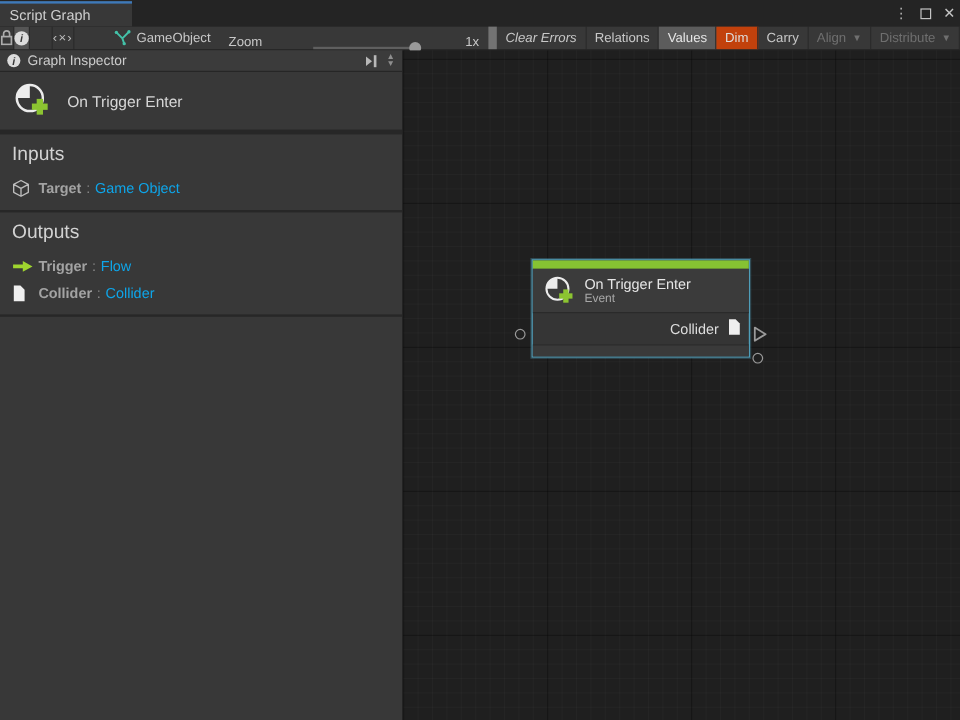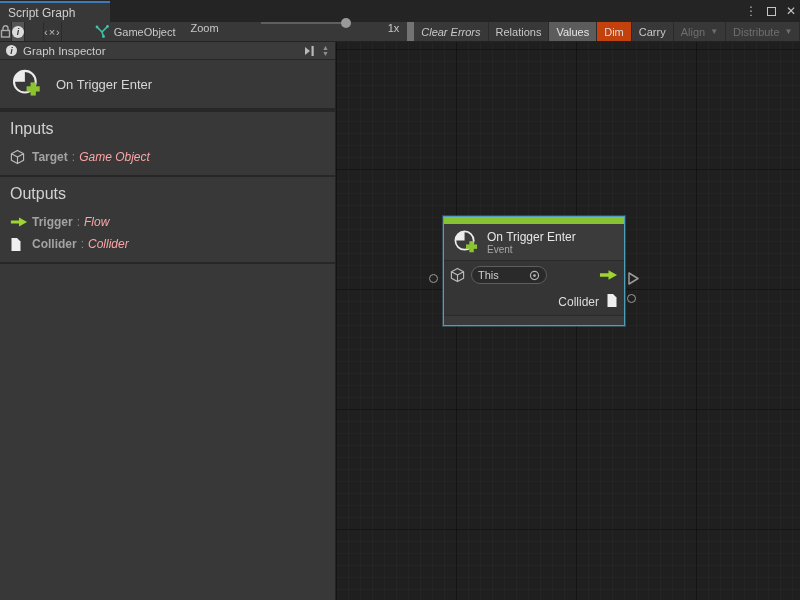--- a/index.html
+++ b/index.html
@@ -23,21 +23,21 @@
   .tb-icon-btn { display:flex; align-items:center; justify-content:center; width:26px; border-right:1px solid #2b2b2b; }
   .tb-icon-btn.pressed { background:#555555; }
   .tb-spacer { flex:0 0 18px; }
   .tb-btn.active { background:#5c5c5c; color:#e6e6e6; }
   .tb-btn.active2 { background:#c2410c; color:#dddddd; }
   .tb-btn.disabled { color:#6f6f6f; }
   .tb-btn .dd-arrow { font-size:8px; margin-left:5px; color:#6f6f6f; }
   .tb-flex { flex:1; }
   .code-glyph { font-size:11px; color:#bdbdbd; letter-spacing:1px; }
   .obj-label { margin-left:5px; }
-  .zoom-wrap { display:flex; align-items:flex-start; padding:0 8px;gap:32px; }
+  .zoom-wrap { display:flex; align-items:flex-end; padding:0 8px;gap:32px; }
   .zoom-label { margin-right:10px; }
   .zoom-track { width:88px; height:2px; background:#5f5f5f; position:relative; }
   .zoom-handle { position:absolute; right:-2px; top:-4px; width:10px; height:10px; border-radius:50%; background:#9a9a9a; }
   .zoom-val { margin-left:7px; }
   .info-circle { width:12px; height:12px; border-radius:50%; background:#dcdcdc; color:#383838;
     font-size:9px; font-weight:bold; display:flex; align-items:center; justify-content:center; font-style:italic; }
 
   
   .main { display:flex; height:558px; }
 
@@ -53,21 +53,21 @@
   .unit-header { height:48px; display:flex; align-items:center; padding:0 10px; }
   .unit-title { font-size:13px; color:#d6d6d6; margin-left:14px; }
   .coroutine-row { height:38px; display:flex; align-items:center; padding:0 10px; position:relative; font-size:12px; }
   .checkbox { position:absolute; left:128px; width:13px; height:13px; background:#2b2b2b; border:1px solid #191919; }
   .section { padding:8px 10px 7px 10px; }
   .section-header { font-size:16px; color:#d2d2d2; margin-bottom:8px; }
   .port-row { display:flex; align-items:center; height:22px; font-size:12px; }
   .port-row .picon { width:22px; display:flex; align-items:center; }
   .pname { font-weight:bold; color:#a3a3a3; }
   .psep { color:#8a8a8a; margin:0 4px; }
-  .ptype { color:#fca5a5;font-style:italic; }
+  .ptype { color:#0ea5e9; }
 
   
   .canvas { position:relative; flex:1; overflow:hidden;
     background-color:#1f1f1f;
     background-image:
       linear-gradient(rgba(0,0,0,0.45) 1px, transparent 1px),
       linear-gradient(90deg, rgba(0,0,0,0.45) 1px, transparent 1px),
       linear-gradient(rgba(255,255,255,0.022) 1px, transparent 1px),
       linear-gradient(90deg, rgba(255,255,255,0.022) 1px, transparent 1px);
     background-size:120px 120px, 120px 120px, 12px 12px, 12px 12px;
@@ -255,37 +255,20 @@
           <path d="M13,12 L13,2.5 A9.5 9.5 0 0 0 3.5,12 Z" fill="#ececec"></path>
           <rect x="14.5" y="16" width="11.5" height="4.6" fill="#8CC431"></rect>
           <rect x="18" y="12.6" width="4.6" height="11.5" fill="#8CC431"></rect>
         </svg>
         <div class="node-titles">
           <div class="node-title">On Trigger Enter</div>
           <div class="node-sub">Event</div>
         </div>
       </div>
       <div class="node-div"></div>
-      <div class="node-row1">
-        <svg width="15" height="16" viewBox="0 0 16 16">
-          <path d="M8,1 L14.5,4.5 V11.5 L8,15 L1.5,11.5 V4.5 Z M1.5,4.5 L8,8 L14.5,4.5 M8,8 V15" fill="none" stroke="#bdbdbd" stroke-width="1.2" stroke-linejoin="round"></path>
-        </svg>
-        <div class="this-dropdown">
-          <span class="dd-label">This</span>
-          <svg width="11" height="11" viewBox="0 0 12 12">
-            <circle cx="6" cy="6" r="4.4" fill="none" stroke="#b5b5b5" stroke-width="1.3"></circle>
-            <circle cx="6" cy="6" r="1.5" fill="#b5b5b5"></circle>
-          </svg>
-        </div>
-        <span class="flow-out">
-          <svg width="19" height="12" viewBox="0 0 20 12">
-            <path d="M1,4.2 h9 v-3.2 l9,5 -9,5 v-3.2 h-9 z" fill="#9FD52F"></path>
-          </svg>
-        </span>
-      </div>
       <div class="node-row2">
         <span>Collider</span>
         <span class="doc">
           <svg width="12" height="15" viewBox="0 0 12 14">
             <path d="M1.5,0.5 h5.5 l3.5,3.5 v9.5 h-9 z" fill="#efefef"></path>
           </svg>
         </span>
       </div>
       <div class="node-div"></div>
       <div class="node-footer"></div>

